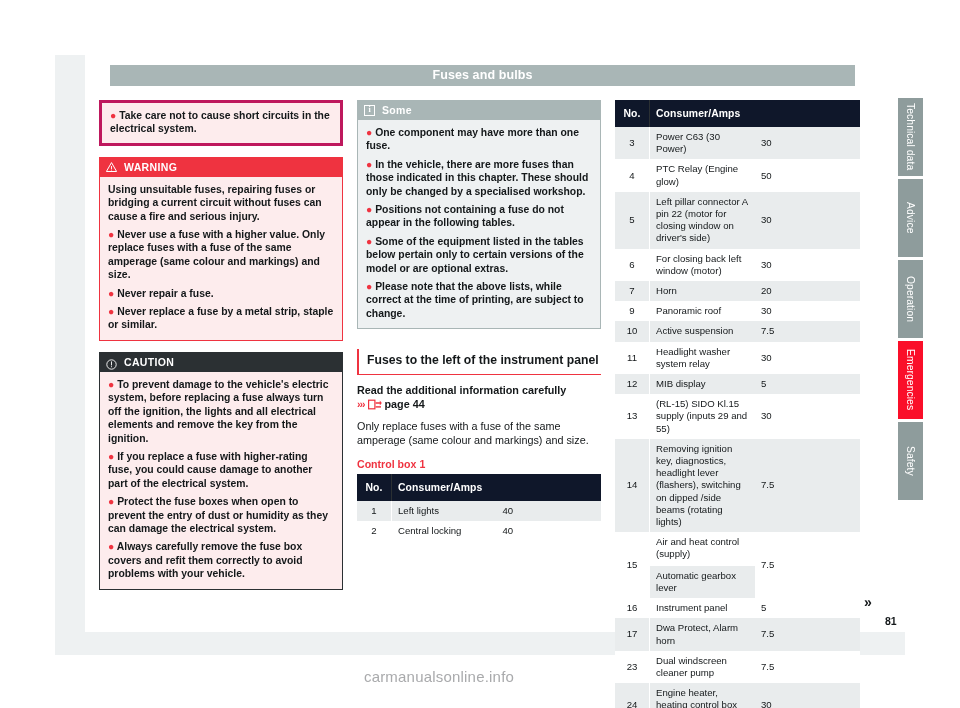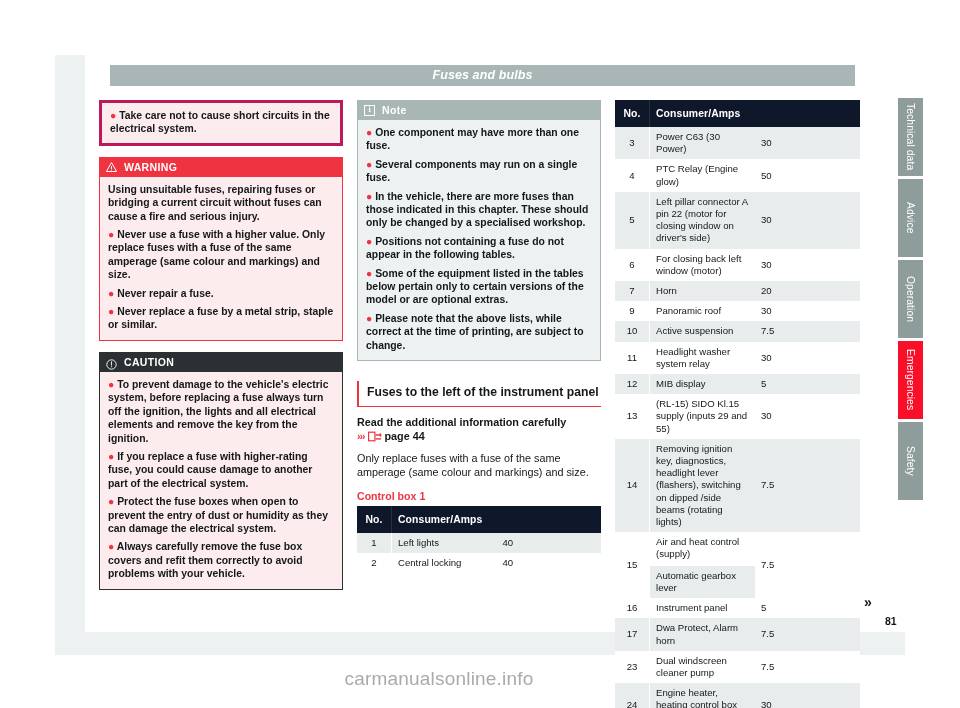--- a/index.html
+++ b/index.html
@@ -41,21 +41,20 @@
   }
   .header-title {
     position: absolute;
     left: 0; right: 0; top: 0;
     line-height: 21px;
     text-align: center;
     color: #ffffff;
     font-size: 12.5px;
     font-weight: bold;
     letter-spacing: .1px;
-    font-style: italic;
   }
 
   
   .col { position: absolute; top: 100px; }
   .col-1 { left: 99px;  width: 244px; }
   .col-2 { left: 357px; width: 244px; }
   .col-3 { left: 615px; width: 245px; }
 
   
   .box { width: 100%; margin-bottom: 11px; }
@@ -227,21 +226,21 @@
     font-size: 10.5px; font-weight: bold; color: #14181a;
   }
 
   .watermark {
     position: absolute;
     left: 0; top: 668px;
     width: 888px;
     text-align: center;
     padding-right: 10px;
     color: #a9aaac;
-    font-size: 19px;
+    font-size: 15px;
     letter-spacing: .2px;
   }
 </style>
 </head>
 <body>
 
 <div id="page">
 
   <div class="sheet-grey"></div>
   <div class="sheet-white"></div>
@@ -320,30 +319,26 @@
       </div>
     </div>
 
   </div>
 
   <div class="col col-2">
 
     <div class="box">
       <div class="box-head note">
         <span class="ico-note">i</span>
-        <span class="box-head-label">Note</span>
+        <span class="box-head-label">Some</span>
       </div>
       <div class="box-body note">
         <div class="ln">
           <span class="bullet">●</span>
           <span>One component may have more than one fuse.</span>
-        </div>
-        <div class="ln">
-          <span class="bullet">●</span>
-          <span>Several components may run on a single fuse.</span>
         </div>
         <div class="ln">
           <span class="bullet">●</span>
           <span>In the vehicle, there are more fuses than those indicated in this chapter. These should only be changed by a specialised workshop.</span>
         </div>
         <div class="ln">
           <span class="bullet">●</span>
           <span>Positions not containing a fuse do not appear in the following tables.</span>
         </div>
         <div class="ln">

